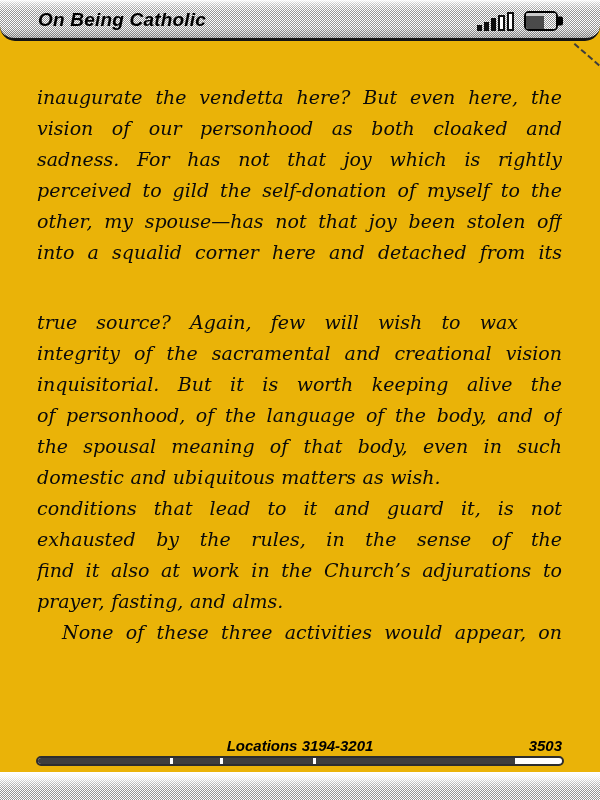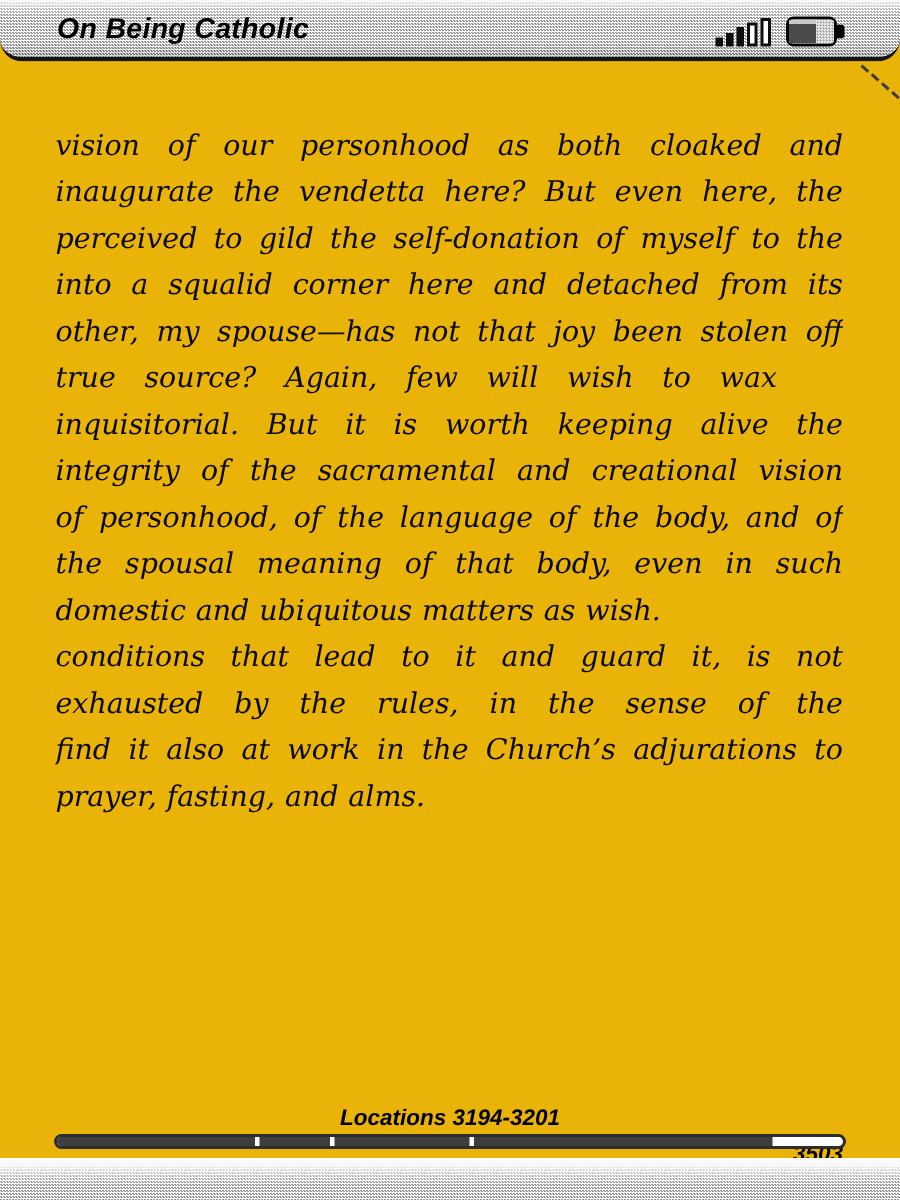--- a/index.html
+++ b/index.html
@@ -43,21 +43,21 @@
          color:#0a0a0a;text-align:justify;text-align-last:justify;overflow:hidden;
          word-spacing:.5px;}
   .tline.last{text-align-last:left;}
   .tline.indent{text-indent:25px;}
 
   
   .footer-row{position:absolute;left:38px;right:38px;top:737px;height:17px;
               font-size:15px;font-weight:bold;}
   .footer-left{position:absolute;left:0;top:0;margin-top:44px;}
   .footer-center{position:absolute;left:50%;top:0;transform:translateX(-50%);white-space:nowrap;}
-  .footer-right{position:absolute;right:0;top:0;margin-top:24px;}
+  .footer-right{position:absolute;right:0;top:0;}
 
   .progress-track{position:absolute;left:36px;right:36px;top:756px;height:10px;box-sizing:border-box;
               border:2px solid #2d2d2d;border-radius:6px;background:#fff;}
   .progress-fill{position:absolute;left:0;top:0;bottom:0;background:#3e3e3e;border-radius:3px 0 0 3px;}
   .progress-tick{position:absolute;top:0;bottom:0;width:3px;background:#fff;}
 
   
   .bottom-bezel{position:absolute;left:0;right:0;bottom:0;height:28px;}
   .bottom-bezel::before{content:'';position:absolute;inset:0;pointer-events:none;
         background:linear-gradient(180deg,#ffffff 0,rgba(255,255,255,.85) 5px,
@@ -82,35 +82,37 @@
         <div class="battery-inner dither">
           <div class="battery-fill" style="width: 60%;"></div>
         </div>
       </div>
     </div>
   </div>
 
   <div class="corner-fold"></div>
 
   <div class="text-area">
+      <div class="tline">inaugurate the vendetta here? But even here, the</div>
       <div class="tline">vision of our personhood as both cloaked and</div>
-      <div class="tline">inaugurate the vendetta here? But even here, the</div>
+      <div class="tline">sadness. For has not that joy which is rightly</div>
       <div class="tline">perceived to gild the self-donation of myself to the</div>
+      <div class="tline">other, my spouse—has not that joy been stolen off</div>
       <div class="tline">into a squalid corner here and detached from its</div>
-      <div class="tline">other, my spouse—has not that joy been stolen off</div>
-      <div class="tline" style="padding-right: 44px;">true source? Again, few will wish to wax</div>
+      <div class="tline" style="padding-right: 44px; margin-top: 39px;">true source? Again, few will wish to wax</div>
+      <div class="tline">integrity of the sacramental and creational vision</div>
       <div class="tline">inquisitorial. But it is worth keeping alive the</div>
-      <div class="tline">integrity of the sacramental and creational vision</div>
       <div class="tline">of personhood, of the language of the body, and of</div>
       <div class="tline">the spousal meaning of that body, even in such</div>
       <div class="tline last">domestic and ubiquitous matters as wish.</div>
       <div class="tline">conditions that lead to it and guard it, is not</div>
       <div class="tline">exhausted by the rules, in the sense of the</div>
       <div class="tline">find it also at work in the Church’s adjurations to</div>
       <div class="tline last">prayer, fasting, and alms.</div>
+      <div class="tline indent">None of these three activities would appear, on</div>
     </div>
 
   <div class="footer-row">
     <span class="footer-left">91%</span>
     <span class="footer-center">Locations 3194-3201</span>
     <span class="footer-right">3503</span>
   </div>
 
   <div class="progress-track">
     <div class="progress-fill" style="width: 91%;"></div>

